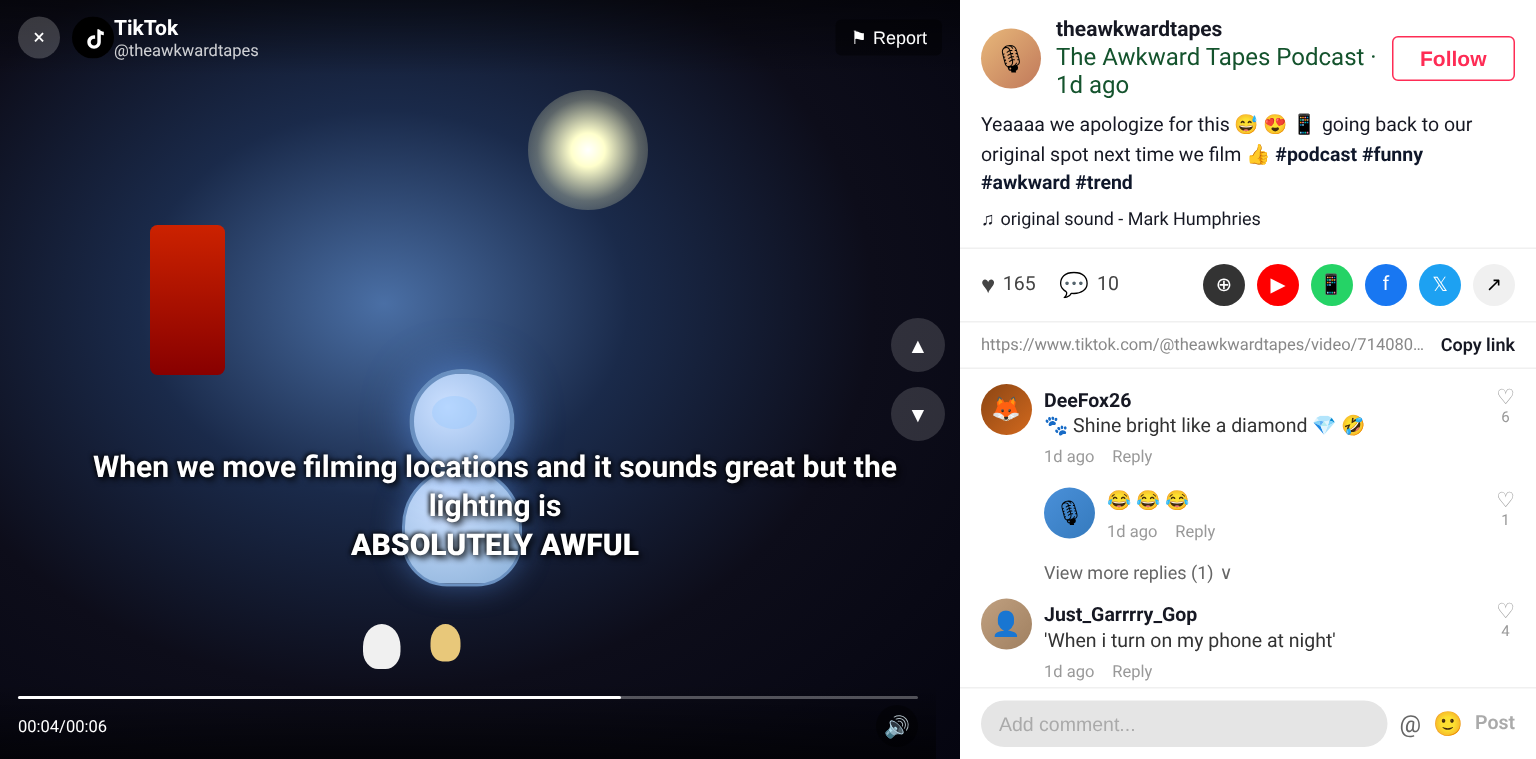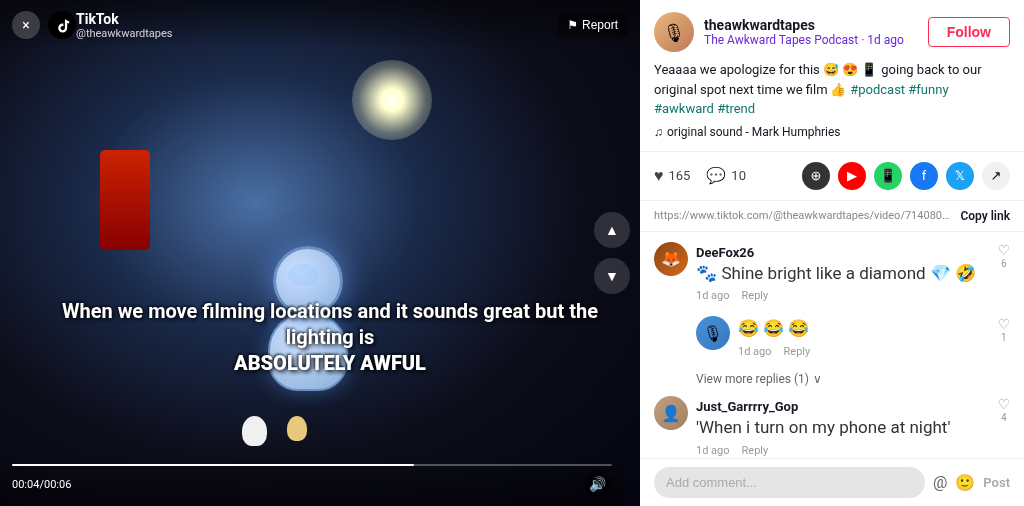--- a/index.html
+++ b/index.html
@@ -305,22 +305,22 @@
       flex: 1;
     }
 
     .creator-name {
       font-size: 14px;
       font-weight: 700;
       color: #161823;
     }
 
     .creator-meta {
-      font-size: 12px;
-      color: #6d28d9;
+      font-size: 16px;
+      color: #14532d;
     }
 
     .follow-btn {
       padding: 6px 18px;
       border: 1.5px solid #fe2c55;
       background: white;
       color: #fe2c55;
       border-radius: 4px;
       font-size: 14px;
       font-weight: 600;
@@ -328,22 +328,22 @@
     }
 
     .post-caption {
       font-size: 13px;
       color: #161823;
       line-height: 1.5;
       margin-bottom: 6px;
     }
 
     .post-caption .hashtag {
-      color: #0f766e;
-      font-weight: 400;
+      color: #0f172a;
+      font-weight: 700;
     }
 
     .sound-line {
       font-size: 12px;
       color: #161823;
       display: flex;
       align-items: center;
       gap: 4px;
     }
 
@@ -472,21 +472,21 @@
       color: #161823;
     }
 
     .comment-username .creator-badge {
       color: #fe2c55;
       font-weight: 600;
       font-size: 12px;
     }
 
     .comment-text {
-      font-size: 17px;
+      font-size: 13px;
       color: #333;
       margin-top: 1px;
       line-height: 1.4;
     }
 
     .comment-footer {
       display: flex;
       align-items: center;
       gap: 12px;
       margin-top: 4px;

